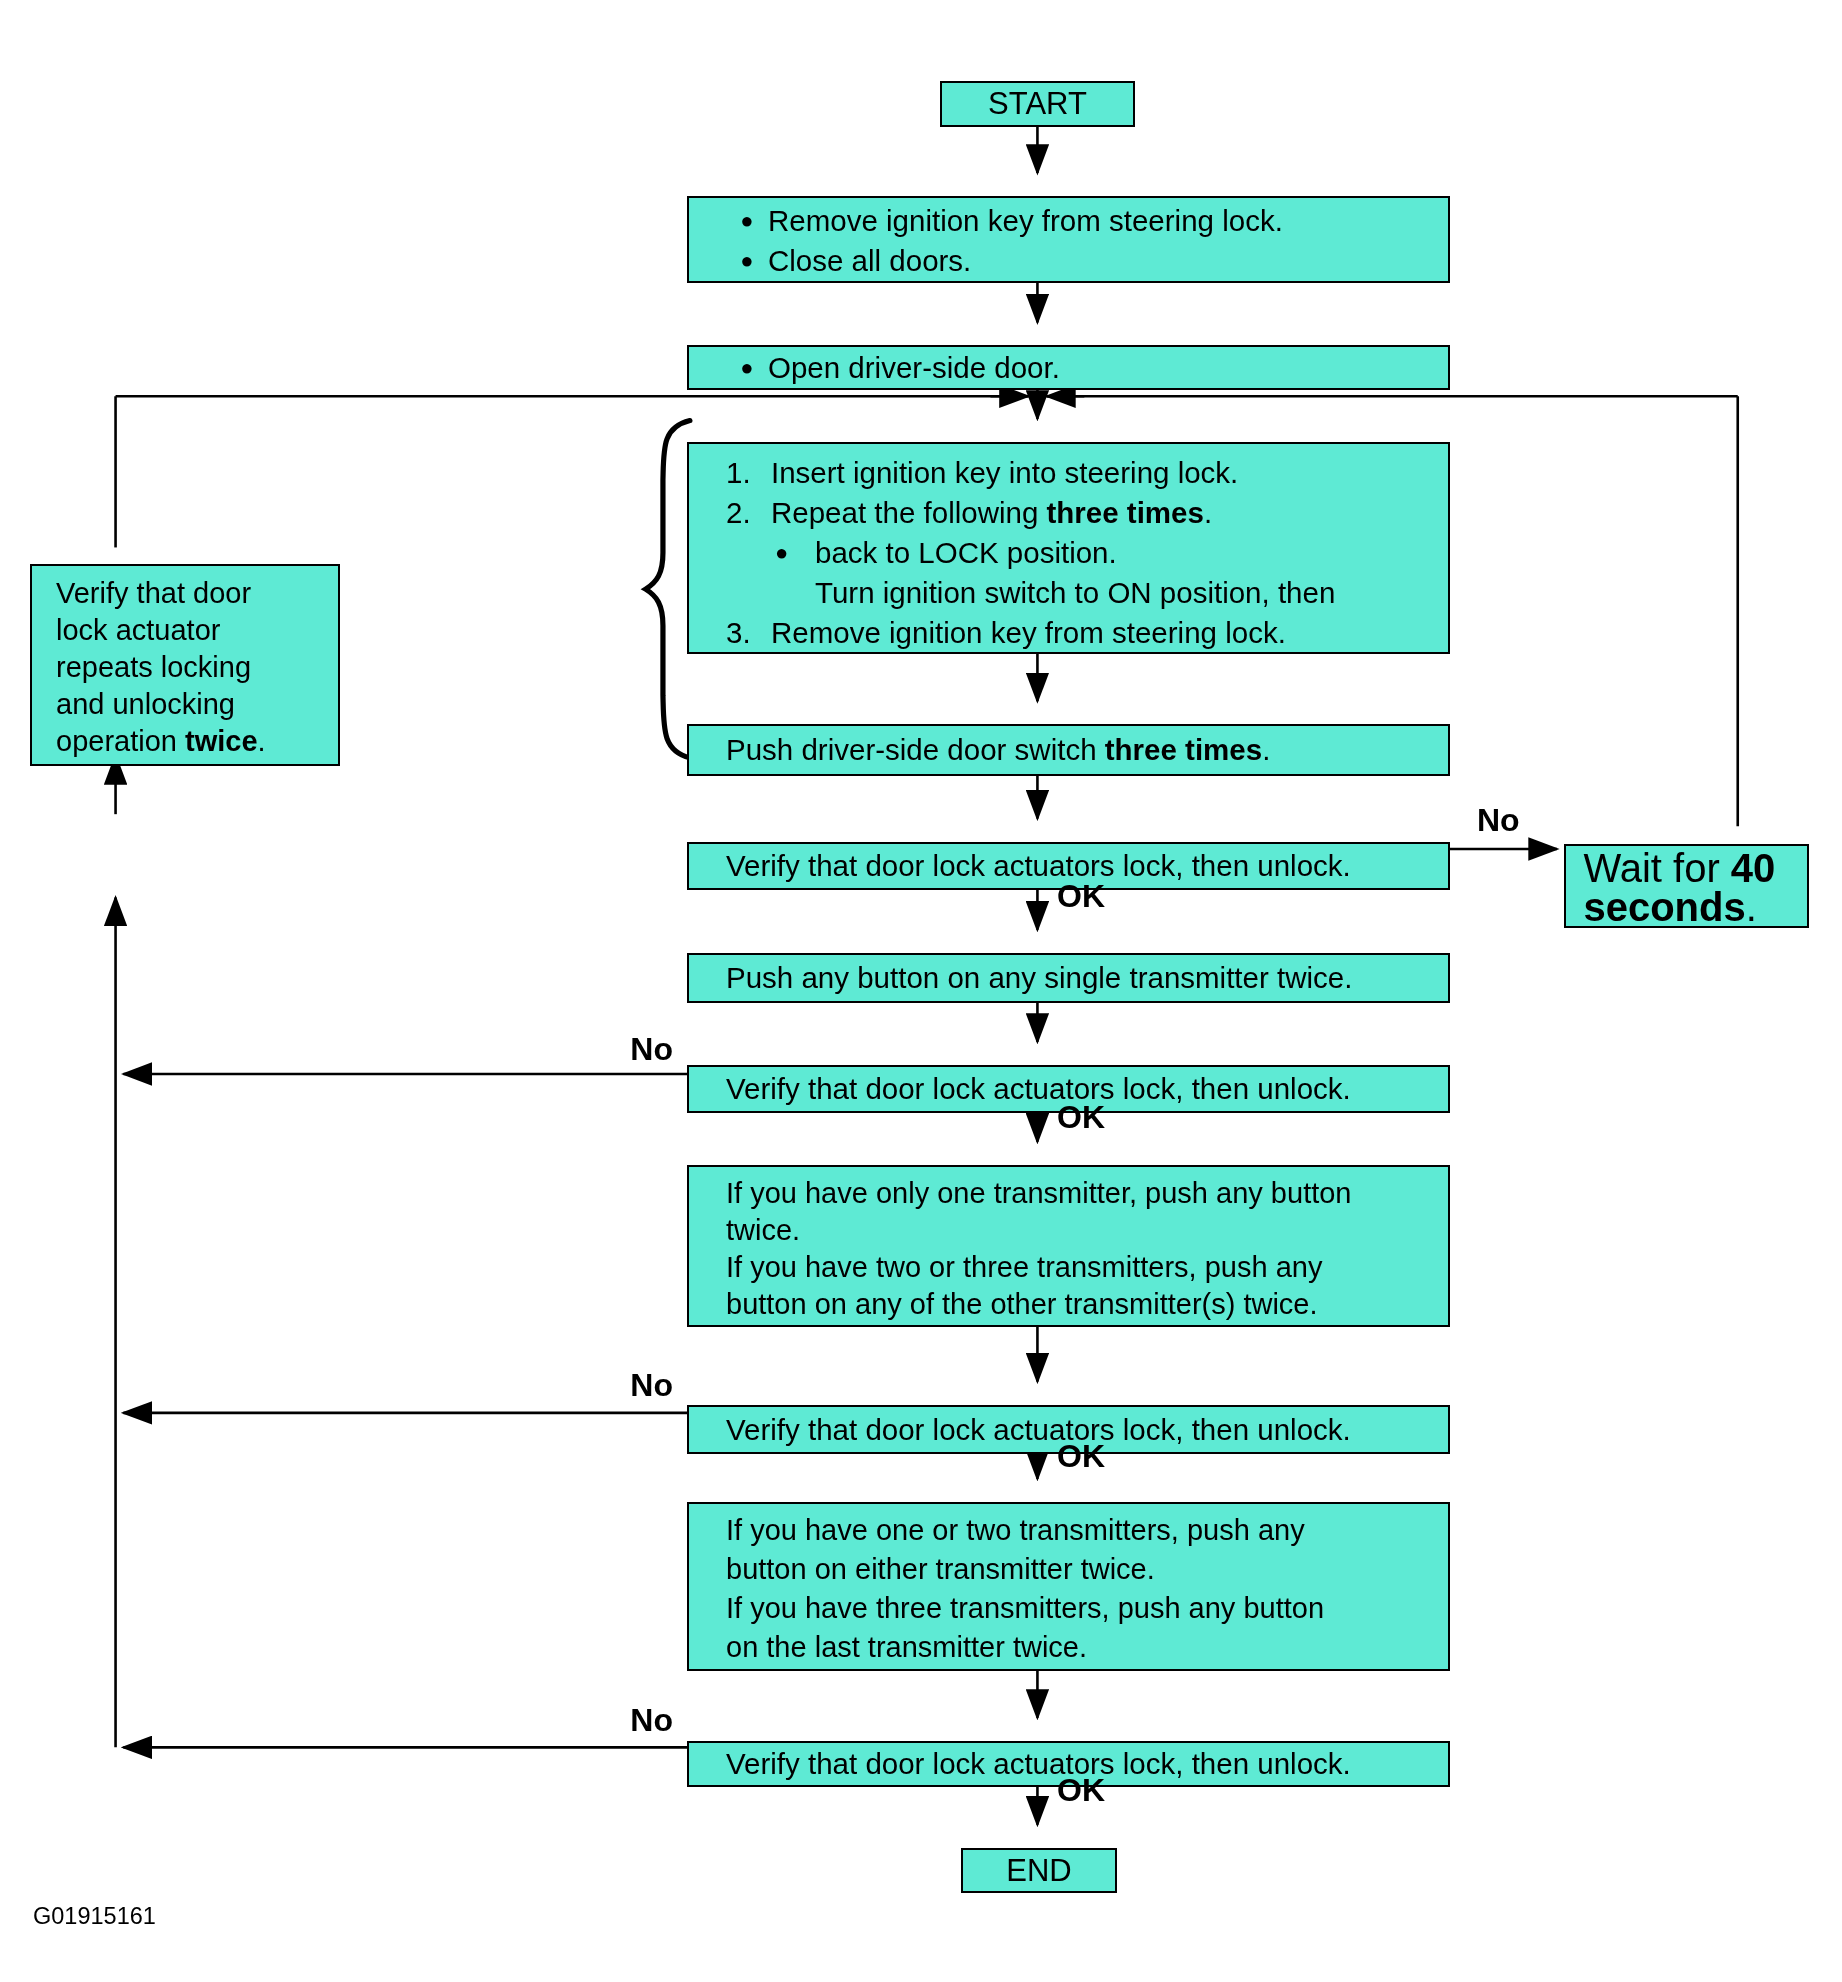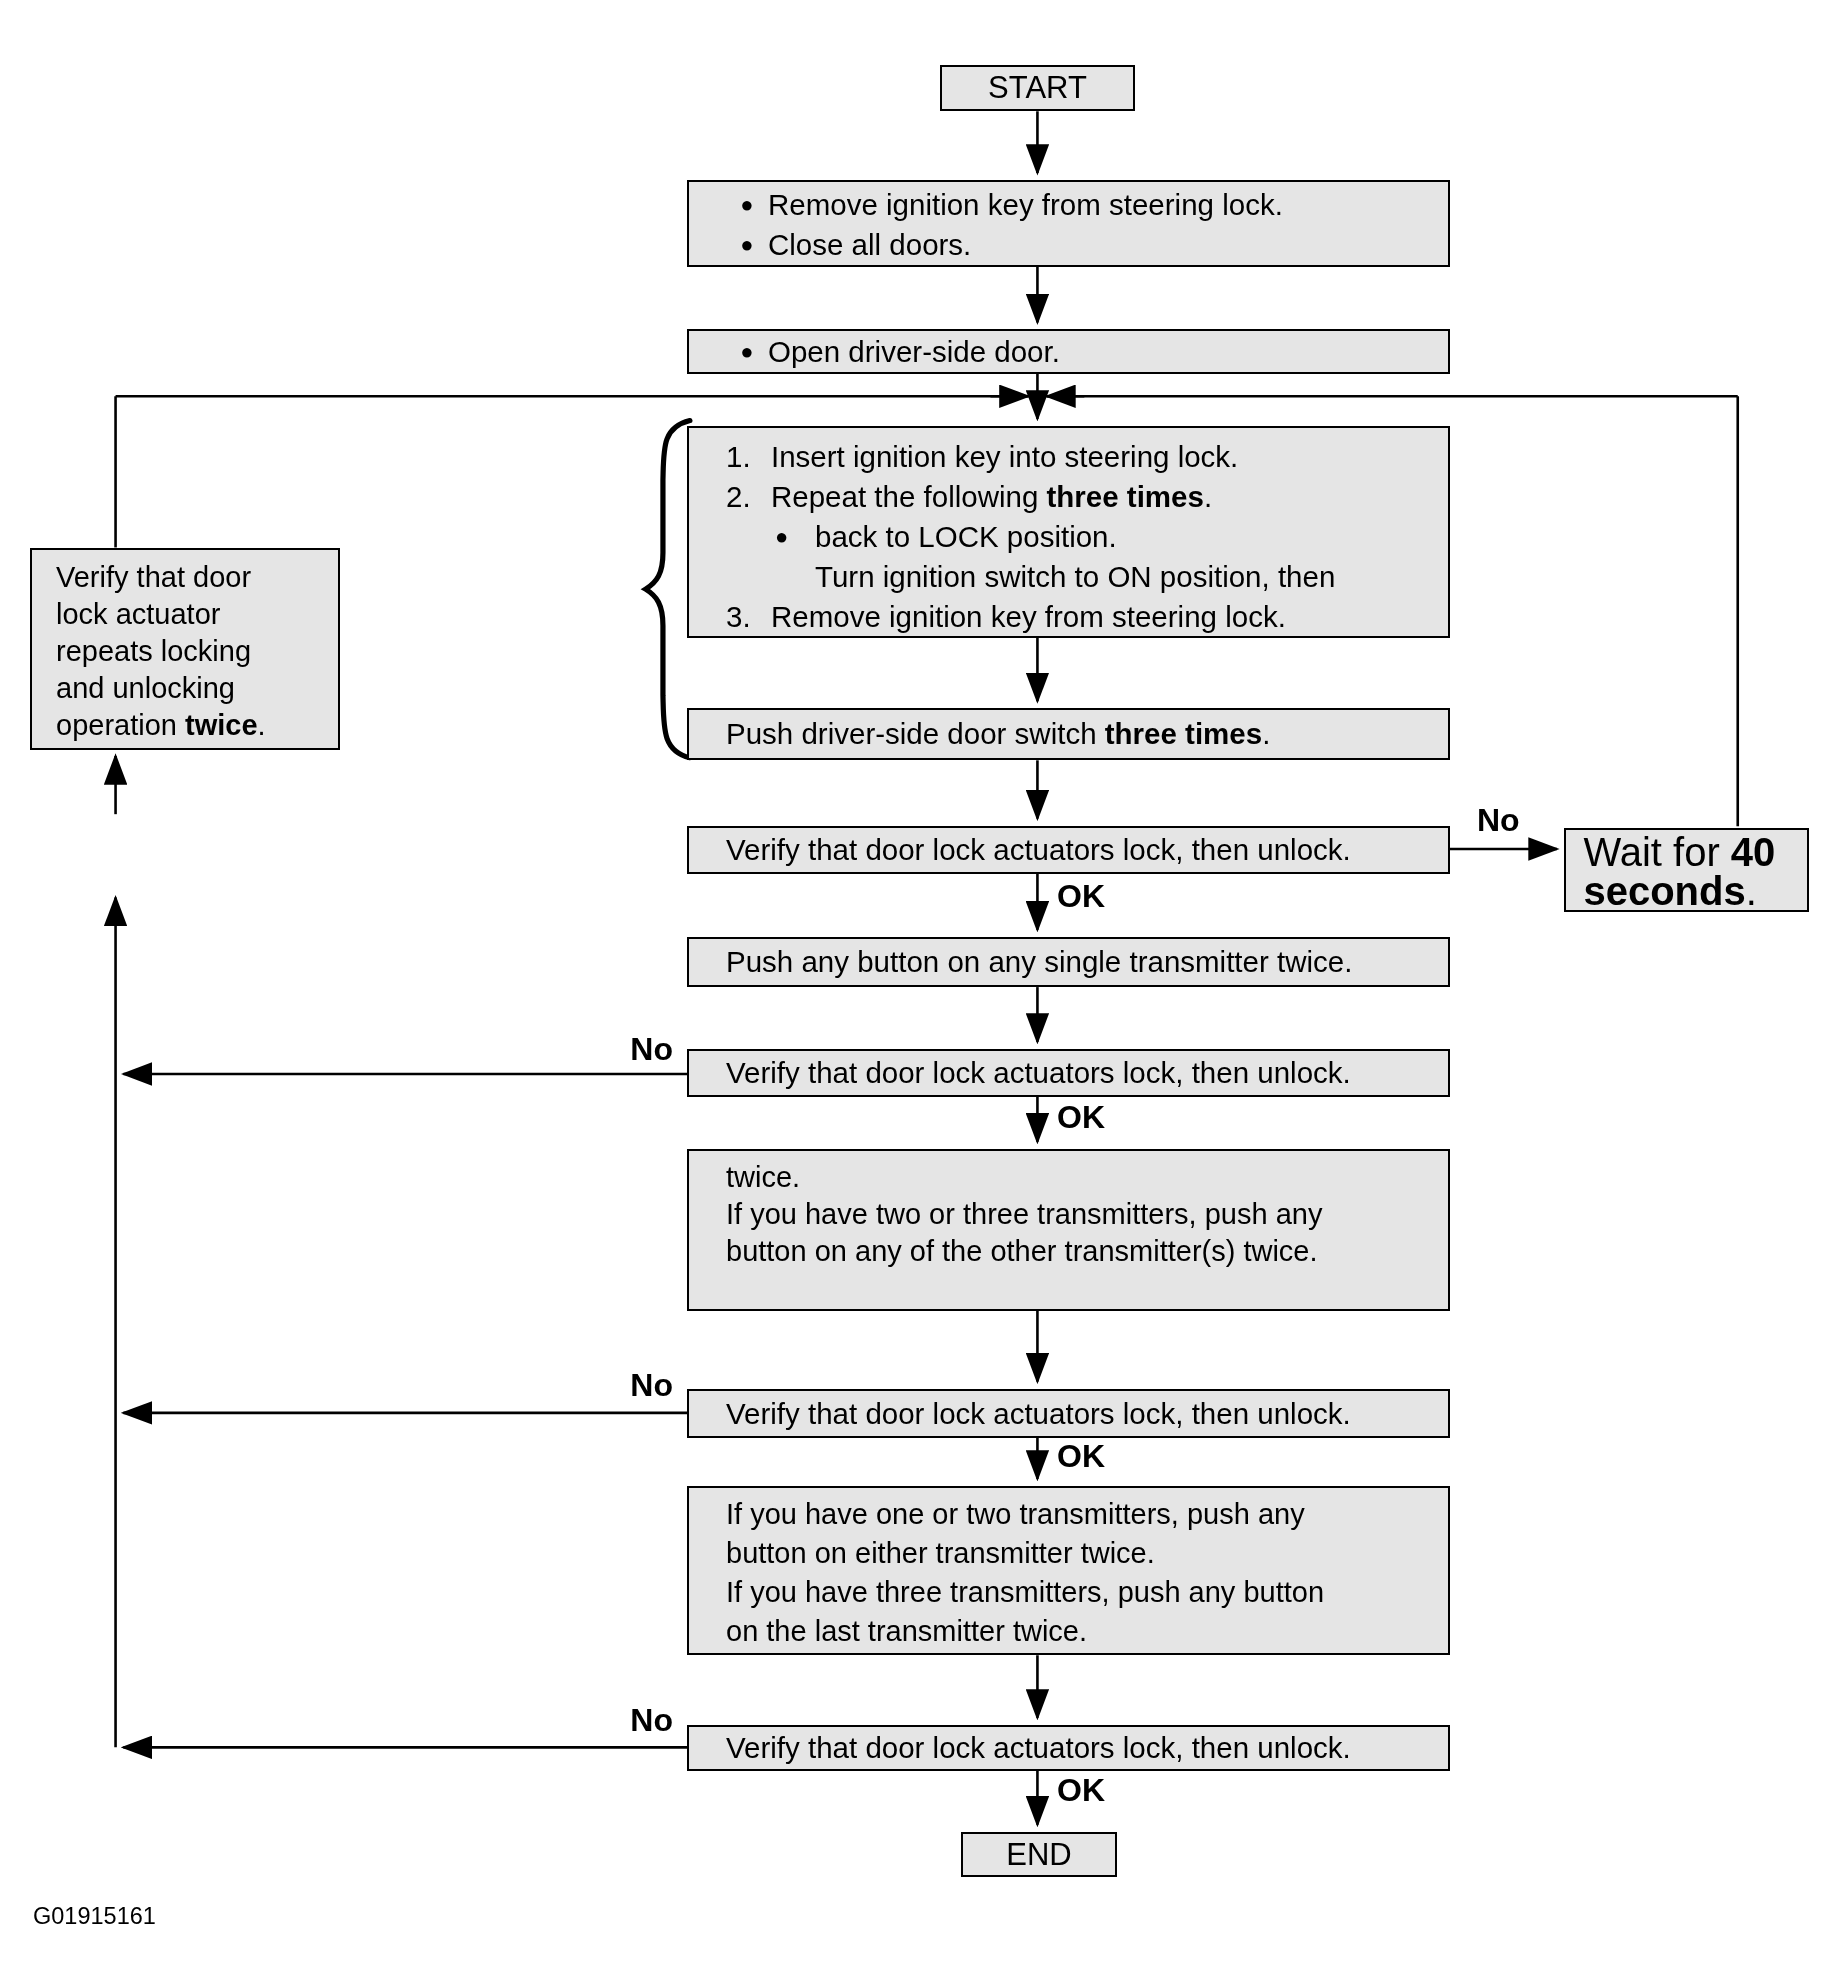--- a/index.html
+++ b/index.html
@@ -3,21 +3,21 @@
 <meta charset="utf-8">
 <style>
   html,body { margin:0; padding:0; background:#ffffff; }
   #page {
     position:relative; width:1842px; height:1982px; background:#ffffff;
     font-family:"Liberation Sans","DejaVu Sans",sans-serif; color:#000;
     overflow:hidden;
   }
   .box {
     position:absolute; box-sizing:border-box; border:2.6px solid #000;
-    background:#e5e5e5; font-size:29.5px; line-height:40px; white-space:nowrap;
+    background:#5eead4; font-size:29.5px; line-height:40px; white-space:nowrap;margin-top:16px;
   }
   .cbox { left:687px; width:763px; }
   .single { display:flex; align-items:center; padding-left:37px; }
   .padded { padding:7px 8.7px 0 37px; }
   .brow { display:flex; }
   .marker { width:42px; text-align:center; flex:0 0 auto; }
   .bullet-glyph { font-size:22px; }
   .steprow { display:flex; }
   .steprow .num { width:45px; flex:0 0 auto; }
   .steprow.sub { margin-left:49px; }
@@ -137,20 +137,21 @@
 
   <div class="box cbox single" style="top:937px; height:50px;">
     <span>Push any button on any single transmitter twice.</span>
   </div>
 
   <div class="box cbox single" style="top:1049px; height:48px;">
     <span>Verify that door lock actuators lock, then unlock.</span>
   </div>
 
   <div class="box cbox padded" style="top:1149px; height:162px; font-size:29px; line-height:37px; padding-top:7.8px;">
+      <div class="ln">If you have only one transmitter, push any button</div>
       <div class="ln">twice.</div>
       <div class="ln">If you have two or three transmitters, push any</div>
       <div class="ln">button on any of the other transmitter(s) twice.</div>
     </div>
 
   <div class="box cbox single" style="top:1389px; height:49px;">
     <span>Verify that door lock actuators lock, then unlock.</span>
   </div>
 
   <div class="box cbox padded" style="top:1486px; height:169px; font-size:29px; line-height:39px; padding-top:7px;">

